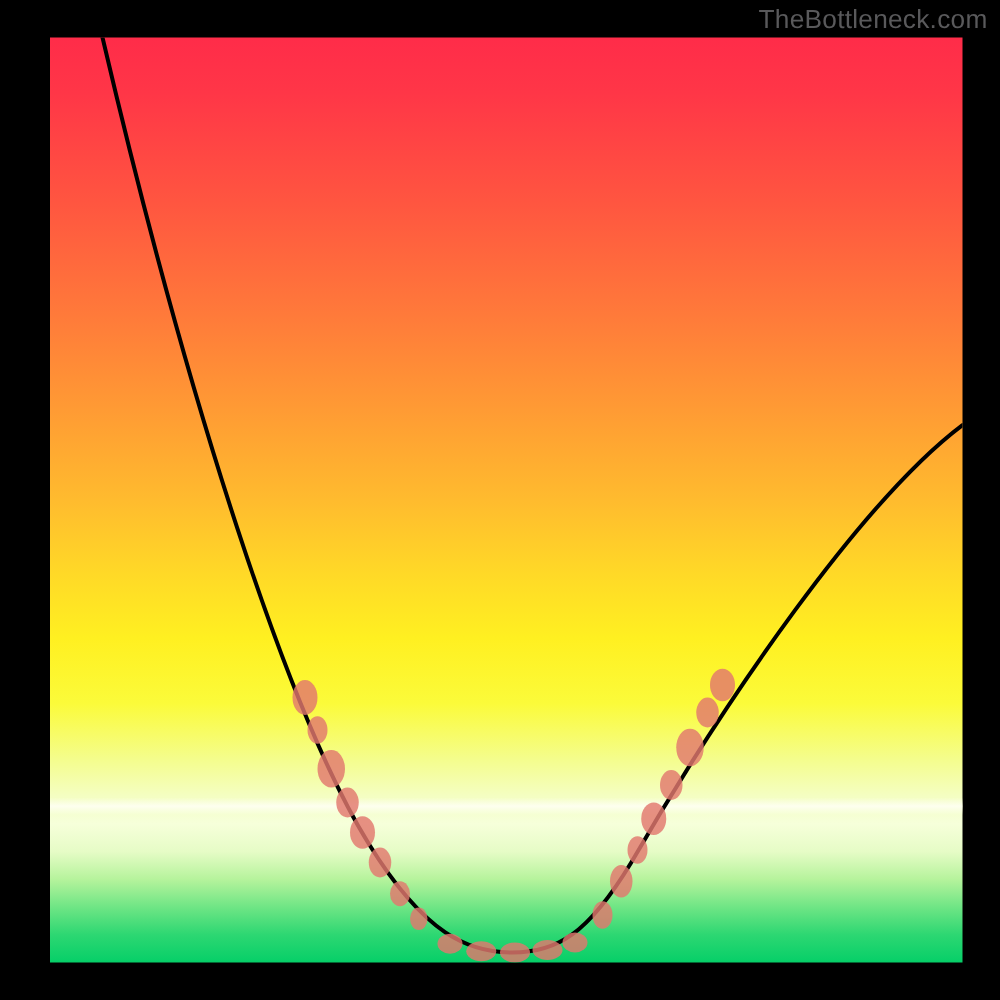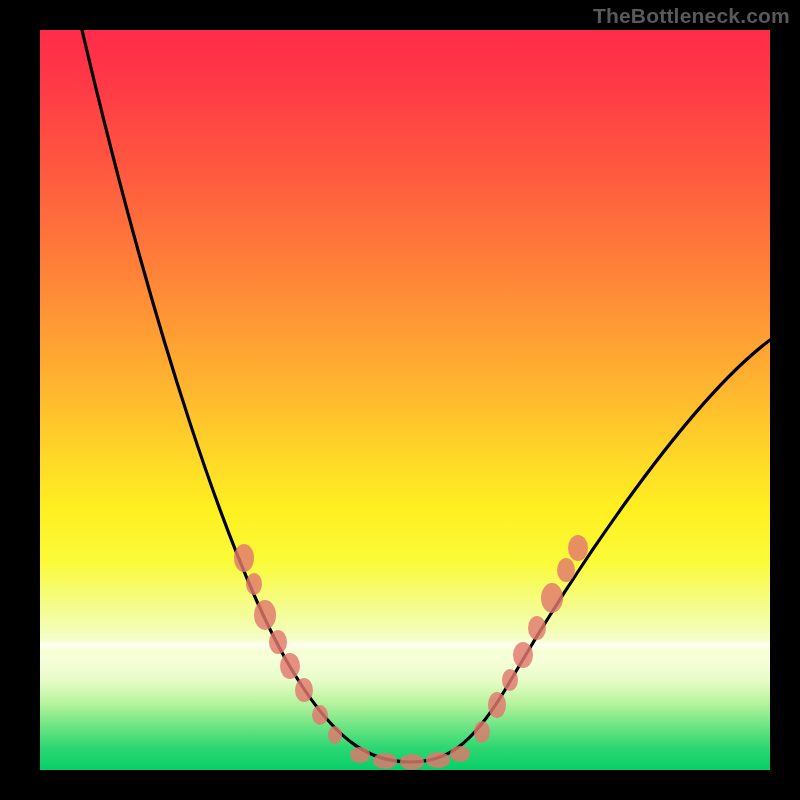--- a/index.html
+++ b/index.html
@@ -1,17 +1,17 @@
 <!DOCTYPE html>
 <html><head>
 <meta charset="utf-8">
 <style>
   html,body{margin:0;padding:0;width:800px;height:800px;overflow:hidden;background:#000;font-family:Arial,Helvetica,sans-serif}
   .stage{position:relative;width:800px;height:800px;background:#000}
-  .watermark{position:absolute;top:4px;right:10px;color:#59595b;font-size:21px;font-weight:700;letter-spacing:.2px;z-index:50}
+  .watermark{position:absolute;top:4px;right:10px;color:#59595b;font-size:21px;font-weight:400;letter-spacing:.2px;z-index:50}
   .plot{position:absolute;left:40px;top:30px;width:730px;height:740px}
   .grad{position:absolute;inset:0;background:linear-gradient(to bottom,
       #ff2c49 0%,
       #ff3647 6%,
       #ff5640 18%,
       #ff7a3a 30%,
       #ff9a34 40%,
       #ffbb2e 50%,
       #ffd927 58%,
       #fff021 65%,

